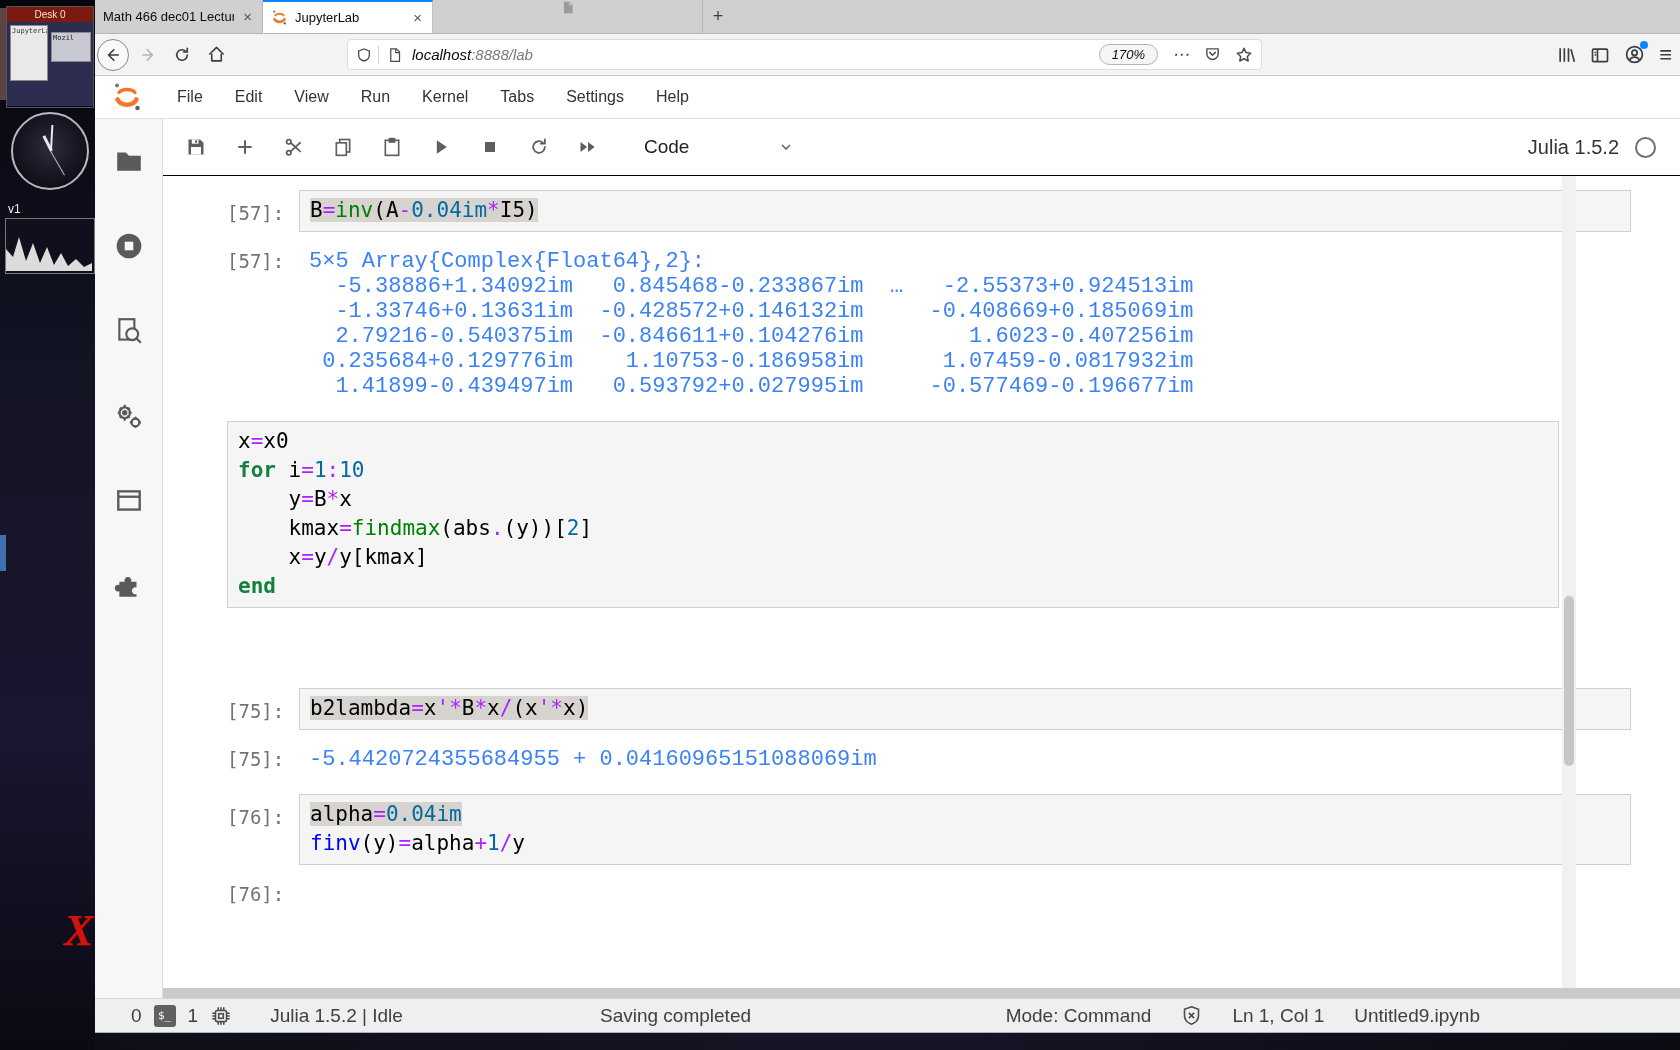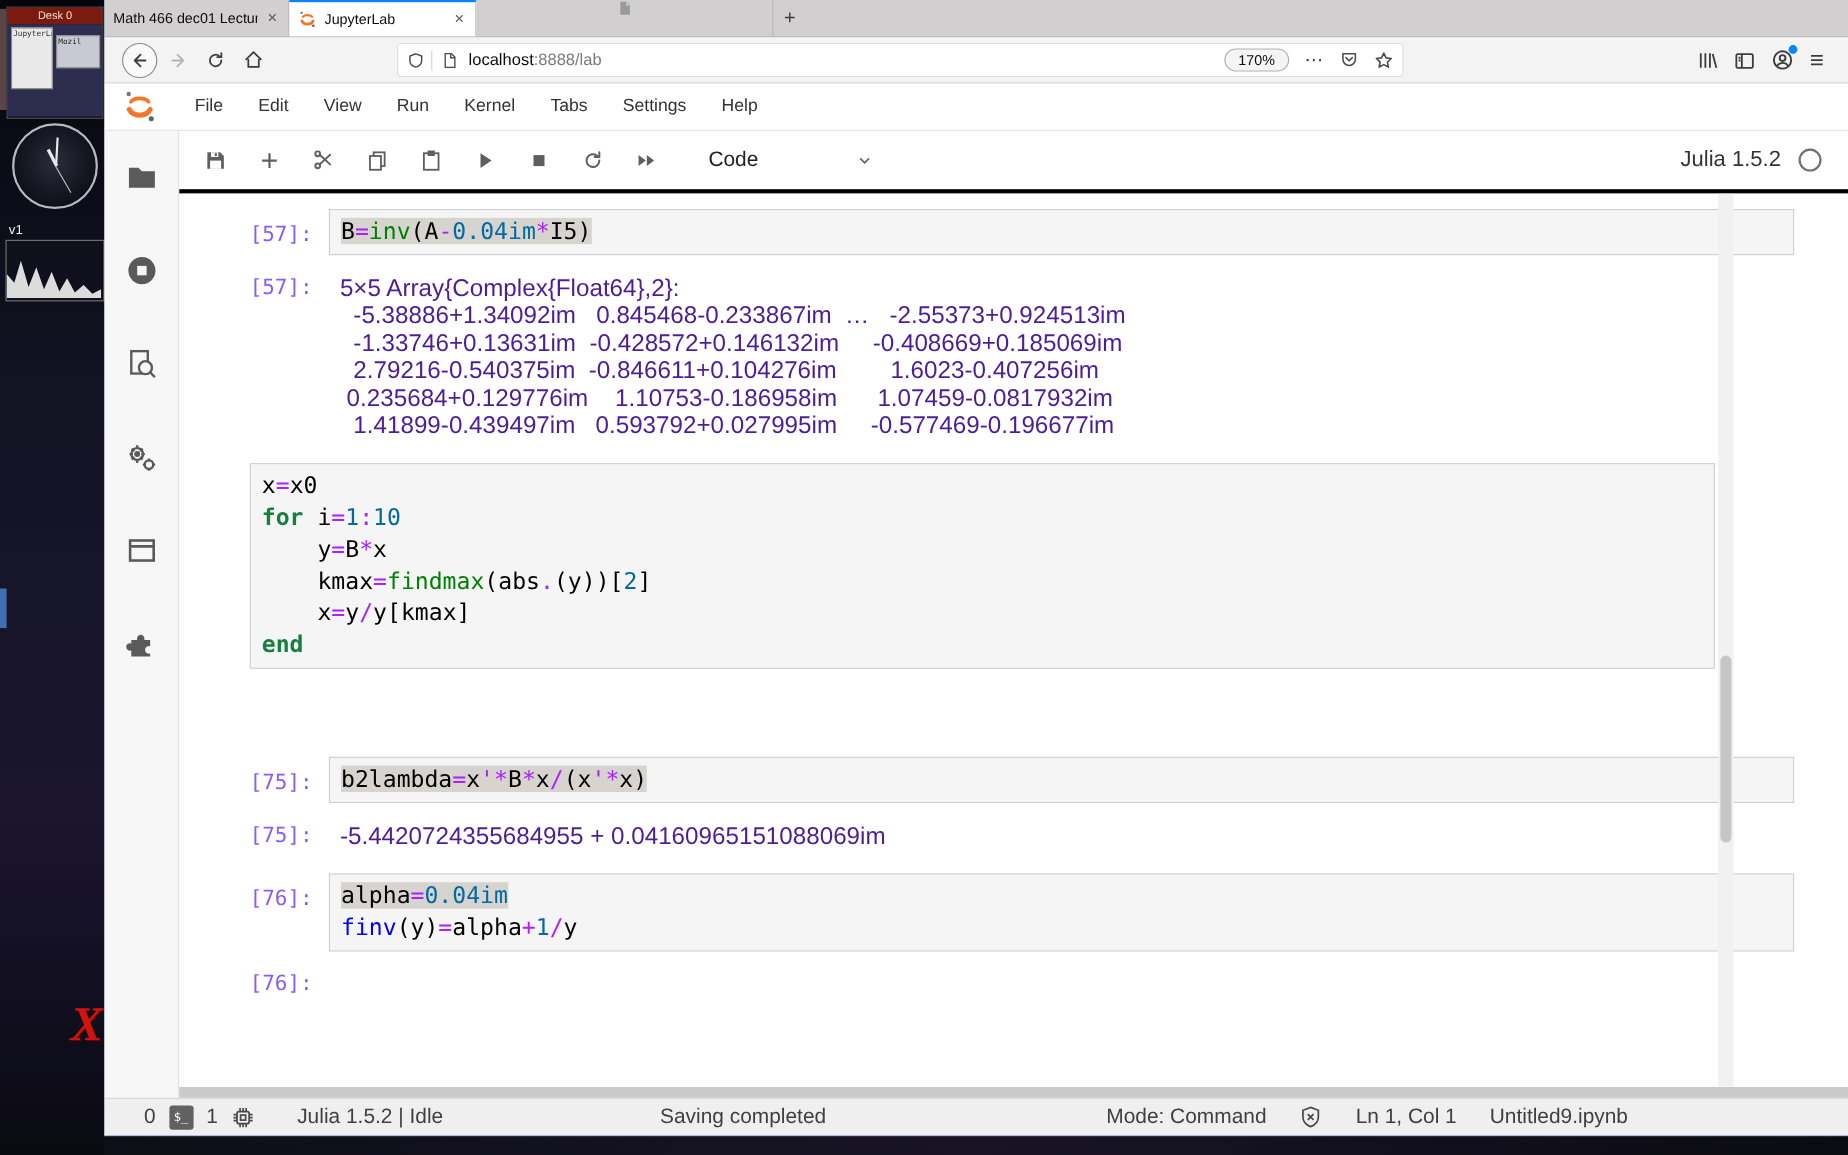--- a/index.html
+++ b/index.html
@@ -32,21 +32,21 @@
   
   #tabbar{height:33px;background:#d1cfcf;display:flex;align-items:stretch;border-bottom:1px solid #b7b5b7;}
   .tab{position:relative;display:flex;align-items:center;gap:7px;padding:0 8px;font-size:13px;color:#0c0c0d;
        border-right:1px solid #b9b7b9;box-sizing:border-box;overflow:hidden;white-space:nowrap;}
   .tab .ttl{overflow:hidden;max-width:190px;}
   .tab .close{margin-left:auto;color:#57575c;font-size:15px;padding:0 2px;}
   .tab.active{background:#fff;border-top:2px solid #0a84ff;border-right:1px solid #c4c2c4;}
   #newtab{width:30px;display:flex;align-items:center;justify-content:center;font-size:18px;color:#3d3d40;}
 
   
-  #navbar{height:42px;background:#f4f3f3;border-bottom:1px solid #c9c7c9;display:flex;align-items:center;padding:0 16px;box-sizing:border-box;}
+  #navbar{height:42px;background:#f4f3f3;border-bottom:1px solid #c9c7c9;display:flex;align-items:center;padding:0 2px;box-sizing:border-box;font-style:italic;}
   .navbtn{width:30px;height:30px;display:flex;align-items:center;justify-content:center;margin-right:4px;}
   #back-btn{border:1px solid #888;border-radius:50%;background:#f9f9fa;}
   #urlbar{display:flex;align-items:center;height:31px;width:915px;margin-left:112px;background:#fff;
           border-radius:4px;border:1px solid #ddd;padding:0 8px;box-sizing:border-box;}
   #urlbar .divider{width:1px;height:18px;background:#d0d0d0;margin:0 8px 0 6px;}
   #url-text{font-size:15px;color:#0c0c0d;}
   #url-text .path{color:#7a7a7e;}
   #zoom-pill{margin-left:auto;font-size:13px;color:#0c0c0d;border:1px solid #b1b1b3;border-radius:12px;padding:2px 12px;background:#f5f5f6;}
   .urlicon{margin-left:14px;display:flex;align-items:center;}
   #overflow-glyph{font-size:17px;color:#3d3d40;letter-spacing:1px;}
@@ -59,42 +59,42 @@
   #jlab{position:relative;height:956px;display:flex;flex-direction:column;}
   #jlab-menubar{height:42px;background:#fff;border-bottom:1px solid #e0e0e0;display:flex;align-items:center;}
   #jlab-logo{margin:0 18px 0 16px;}
   .menu-item{font-size:16px;color:#333;padding:0 16px;}
   #jlab-body{flex:1;display:flex;min-height:0;}
   #jlab-sidebar{width:68px;background:#f7f7f7;border-right:1px solid #ddd;display:flex;flex-direction:column;align-items:center;padding-top:26px;box-sizing:border-box;}
   .side-icon{height:32px;margin-bottom:53px;color:#5a5a5a;display:flex;align-items:center;justify-content:center;}
   #jlab-main{flex:1;display:flex;flex-direction:column;min-width:0;}
 
   
-  #nb-toolbar{height:57px;background:#fff;border-bottom:4px solid #000000;display:flex;align-items:center;padding-left:22px;box-sizing:border-box;}
+  #nb-toolbar{height:57px;background:#fff;border-bottom:1px solid #000000;display:flex;align-items:center;padding-left:22px;box-sizing:border-box;}
   .tbtn{width:22px;height:22px;margin-right:27px;display:flex;align-items:center;justify-content:center;color:#5f5f5f;}
   #celltype-dd{display:flex;align-items:center;font-size:19px;color:#222;margin-left:18px;width:150px;justify-content:space-between;}
   #tb-right{margin-left:auto;display:flex;align-items:center;padding-right:24px;}
   #kernel-name{font-size:20px;color:#333;}
   #kernel-status{width:17px;height:17px;border:2px solid #707070;border-radius:50%;margin-left:16px;}
 
   
   #nb-scroll{flex:1;position:relative;background:#fff;overflow:hidden;}
   #nb-cells{padding-top:14px;}
   .cellrow{display:flex;padding-left:64px;}
-  .prompt{width:72px;flex:0 0 72px;font-family:"DejaVu Sans Mono",monospace;font-size:19px;color:#8b5cf6;padding-top:12px;}
+  .prompt{width:72px;flex:0 0 72px;font-family:"DejaVu Sans Mono",monospace;font-size:19px;color:#737373;padding-top:12px;}
   .prompt.out{padding-top:3px;}
   .inputbox{width:1332px;background:#f5f5f5;border:1px solid #cfcfcf;padding:5px 0 6px 10px;box-sizing:border-box;}
   pre.codepre{margin:0;font-family:"DejaVu Sans Mono",monospace;font-size:21px;line-height:29px;color:#000;}
   .lw.sel{background:#d7d4d0;}
   .tk-op{color:#aa22ff;}
   .tk-kw{color:#15803d;font-weight:bold;}
   .tk-num{color:#0369a1;}
   .tk-bi{color:#008000;}
   .tk-def{color:#0000ff;}
-  pre.outpre{margin:0;padding:2px 0 0 10px;font-family:Liberation Sans, sans-serif;font-size:22px;line-height:25px;color:#4c1d95;}
+  pre.outpre{margin:0;padding:2px 0 0 10px;font-family:Liberation Mono, monospace;font-size:22px;line-height:25px;color:#3b82f6;}
   .cell{margin-bottom:22px;}
   .cellrow.outrow{margin-top:15px;}
   .cell.md{margin:32px 0 36px;}
   .mdbody{font-size:23px;color:#212121;padding-top:8px;}
   .mdbody .icode{font-family:"DejaVu Sans Mono",monospace;font-size:21px;background:#ececec;padding:3px 8px;}
   .mdbody .math{font-family:"DejaVu Serif",serif;font-style:italic;font-weight:bold;}
   #nb-scrollbar{position:absolute;left:1399px;top:0;bottom:0;width:14px;background:#f1f1f1;}
   #nb-thumb{position:absolute;left:2px;top:420px;width:10px;height:170px;background:#c6c6c6;border-radius:5px;}
 
   #dock-band{height:10px;background:#cacaca;}

